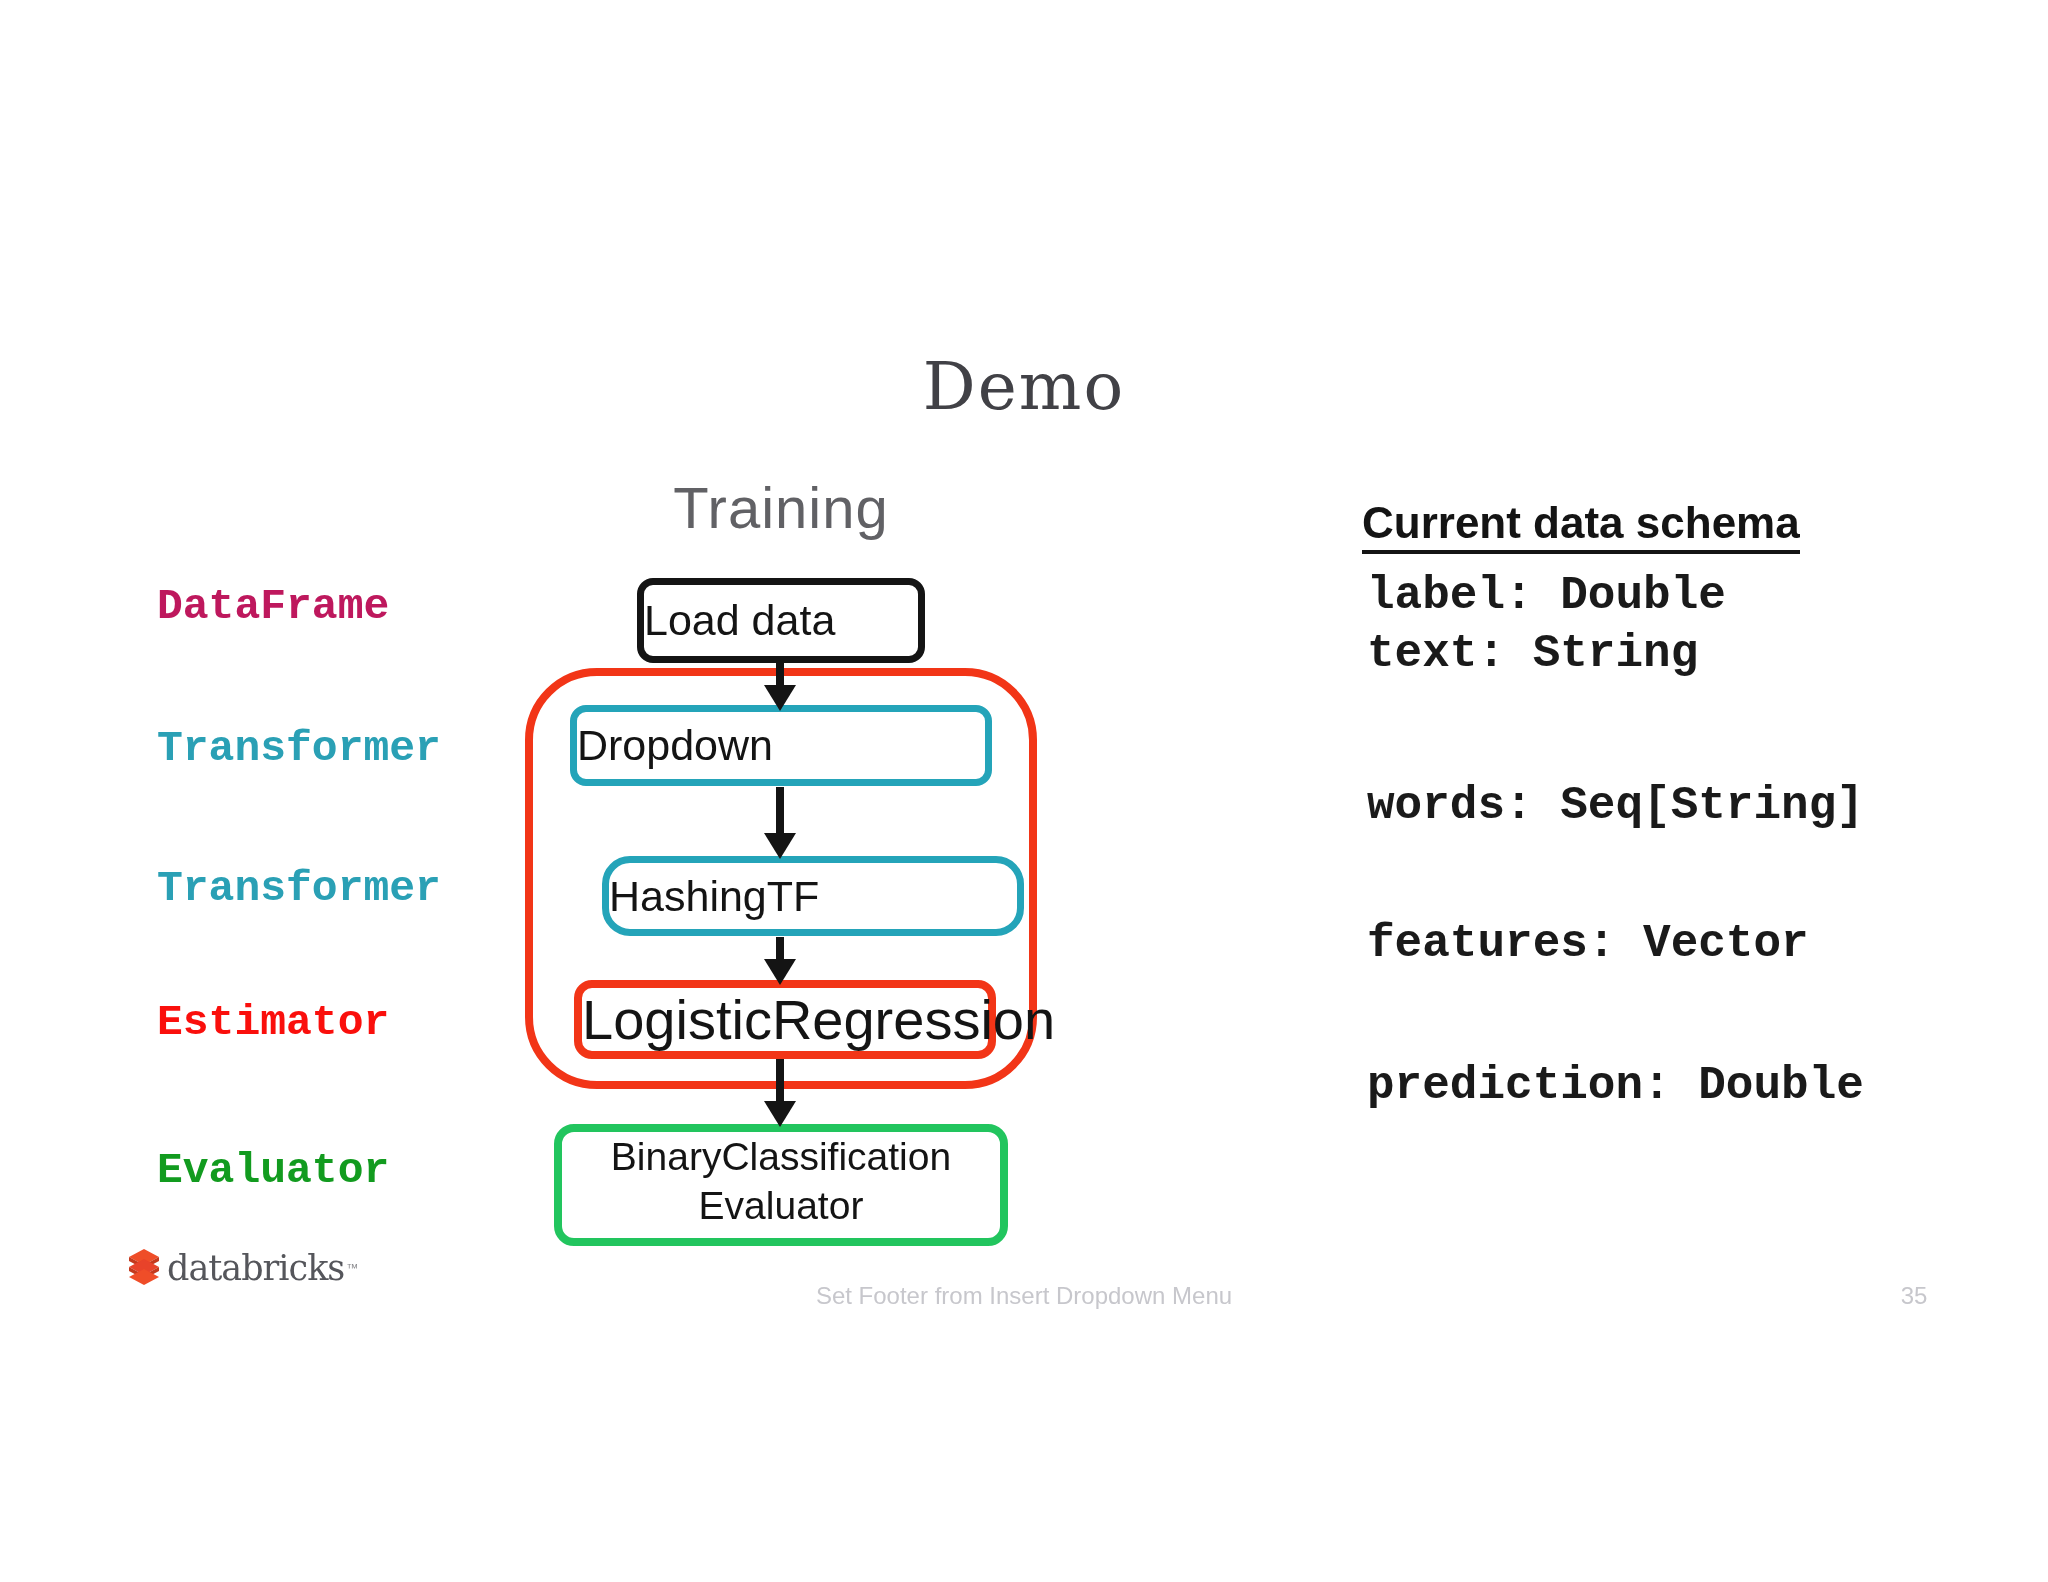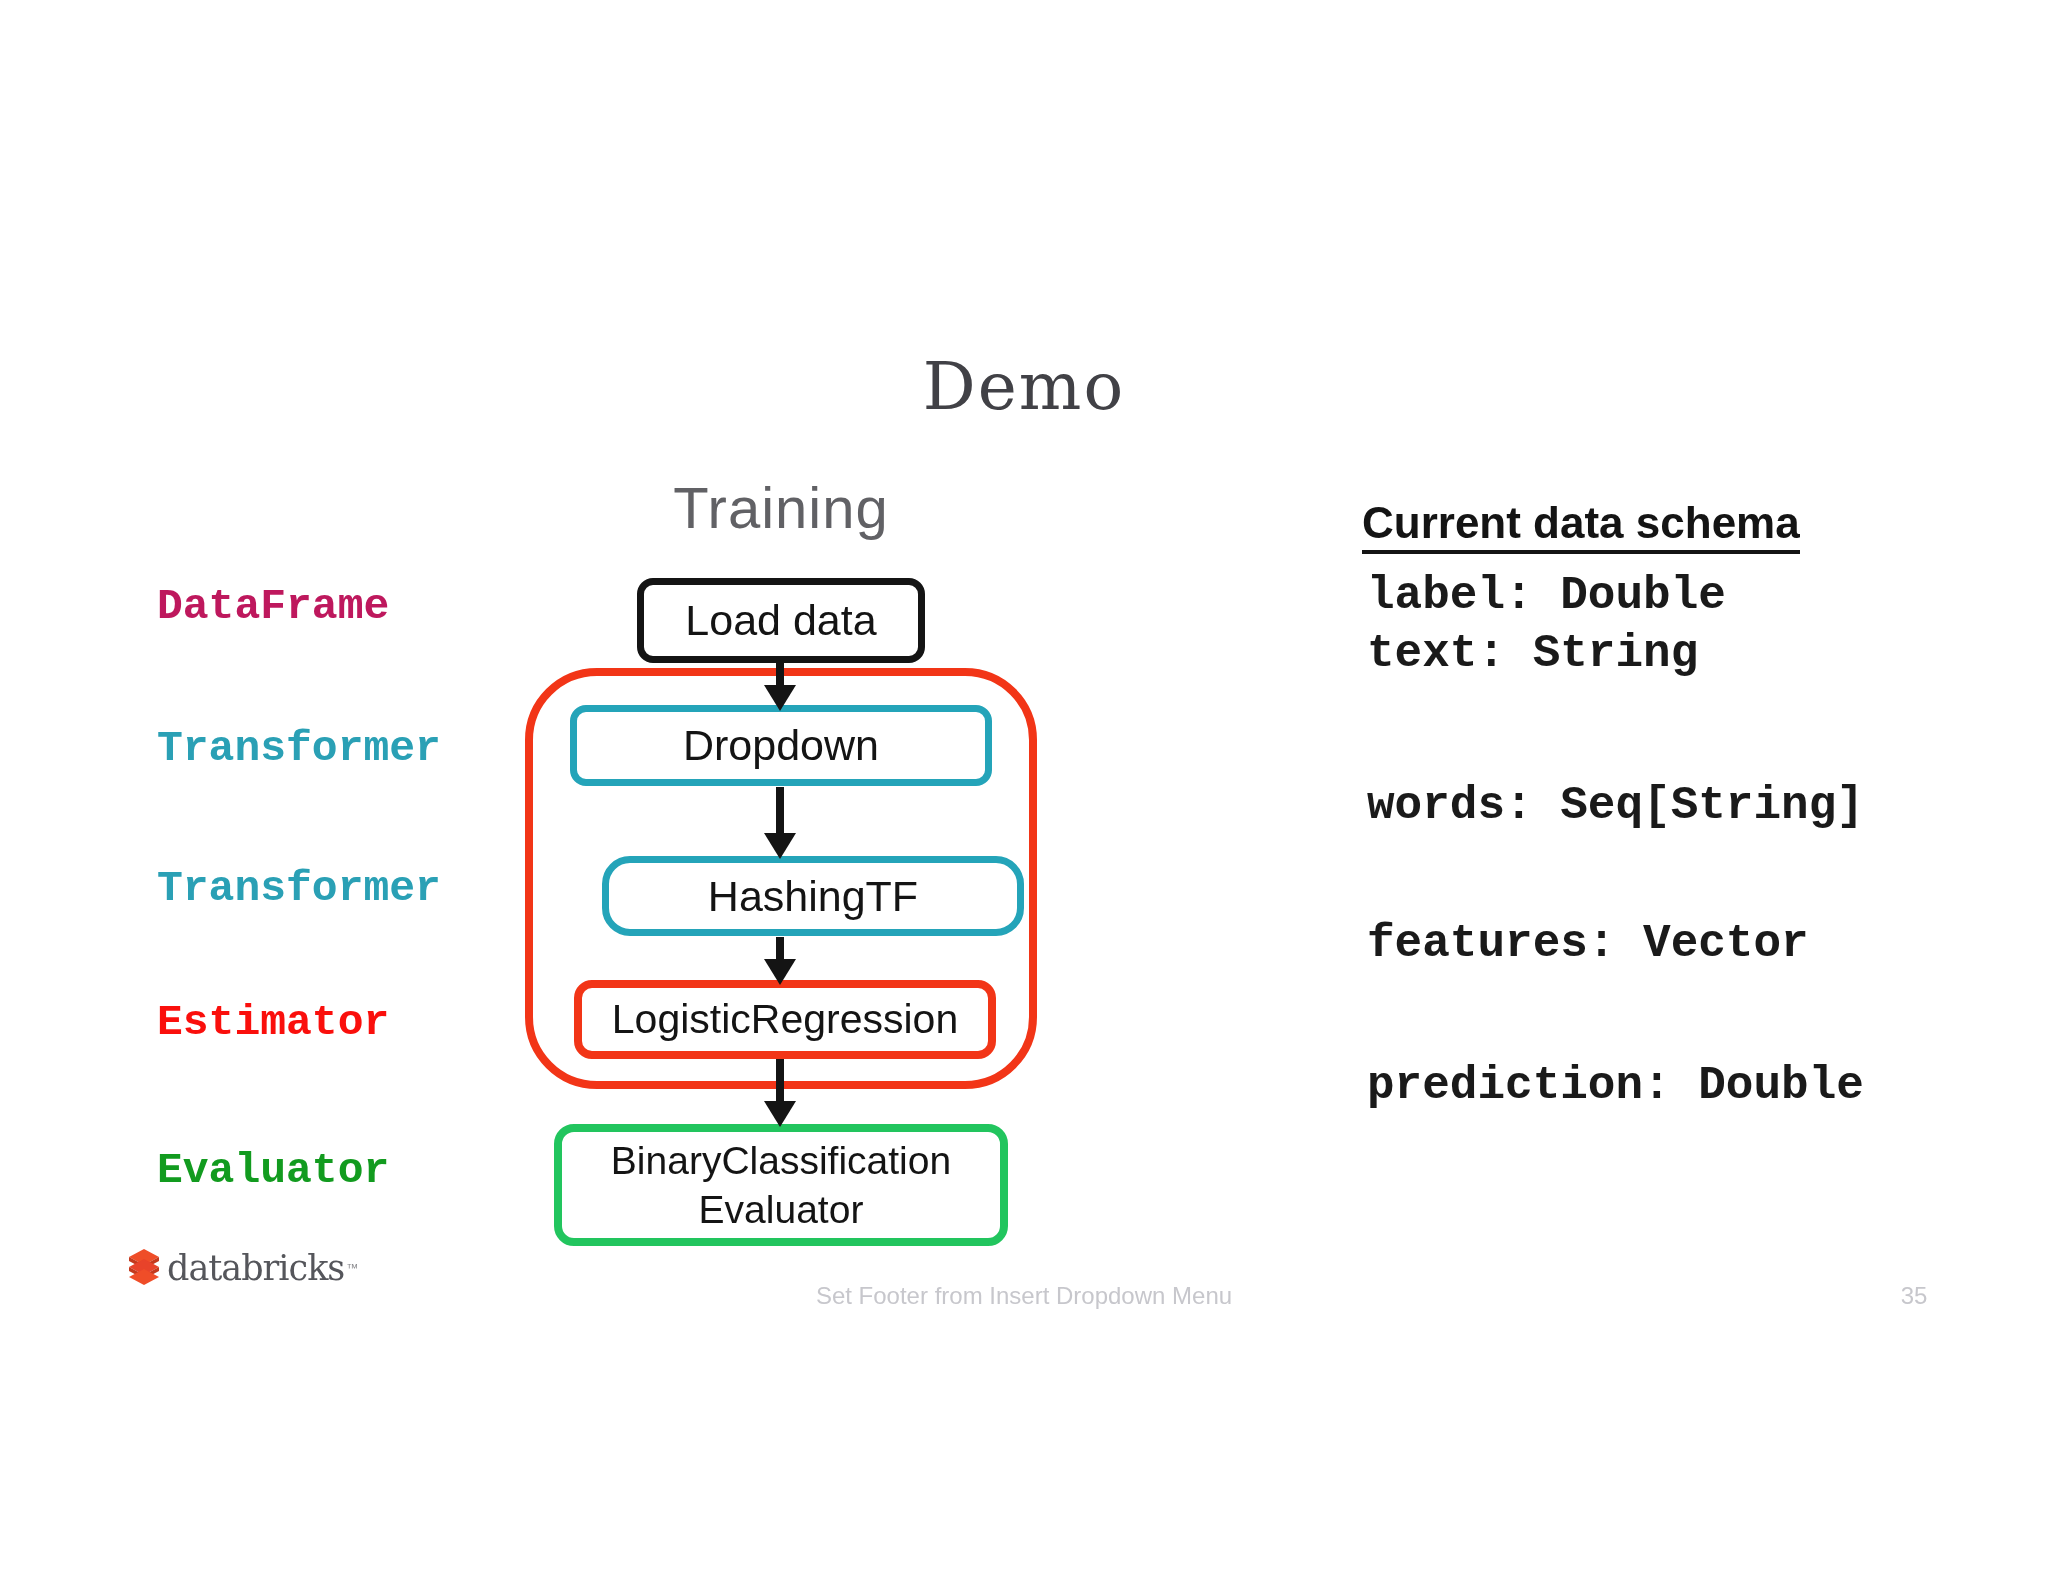--- a/index.html
+++ b/index.html
@@ -24,27 +24,27 @@
     font-weight:700;font-size:43px;white-space:pre;
   }
   .rl-0{top:582px;color:#be185d;}
   .rl-1{top:724px;color:#2AA0B5;}
   .rl-2{top:864px;color:#2AA0B5;}
   .rl-3{top:998px;color:#FA0F0C;}
   .rl-4{top:1146px;color:#129B1F;}
   
   .node{
     position:absolute;box-sizing:border-box;background:#ffffff;
-    display:flex;align-items:center;justify-content:center;
+    display:flex;align-items:center;
     font-size:43px;color:#141414;z-index:3;
   }
   .node-load     {left:637px;top:578px;width:288px;height:85px;border:7px solid #141414;border-radius:16px;}
   .node-tokenizer{left:570px;top:705px;width:422px;height:81px;border:7px solid #24A4B9;border-radius:16px;}
   .node-hashing  {left:602px;top:856px;width:422px;height:80px;border:7px solid #24A4B9;border-radius:28px;}
-  .node-logistic {left:574px;top:980px;width:422px;height:79px;border:8px solid #F23517;border-radius:18px;font-size:41px;}
+  .node-logistic {left:574px;top:980px;width:422px;height:79px;border:8px solid #F23517;border-radius:18px;font-size:56px;}
   .node-binary   {left:554px;top:1124px;width:454px;height:122px;border:8px solid #22c55e;border-radius:20px;
                   flex-direction:column;font-size:39px;line-height:49px;text-align:center;}
   .group-outline{
     position:absolute;left:525px;top:668px;width:512px;height:421px;box-sizing:border-box;
     border:8px solid #F23517;border-radius:72px;z-index:1;background:transparent;
   }
   .arrow{position:absolute;left:761px;width:38px;z-index:4;}
   .ar-1{top:659px;height:52px;}
   .ar-2{top:787px;height:72px;}
   .ar-3{top:937px;height:48px;}

